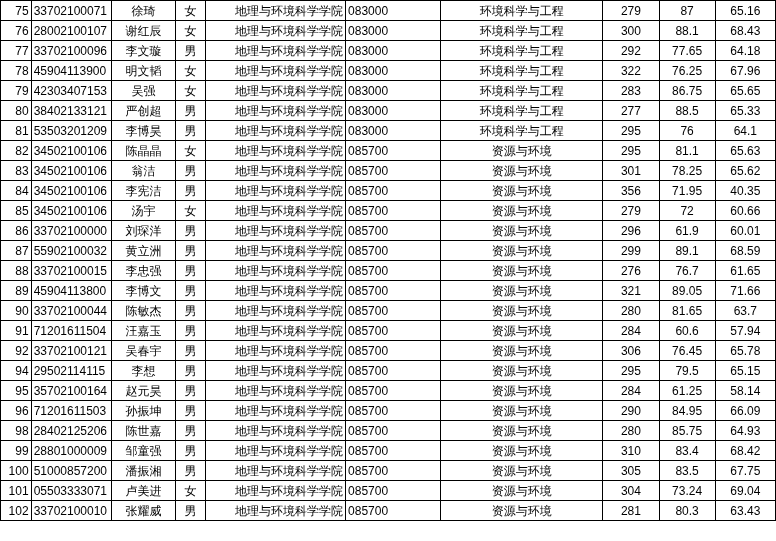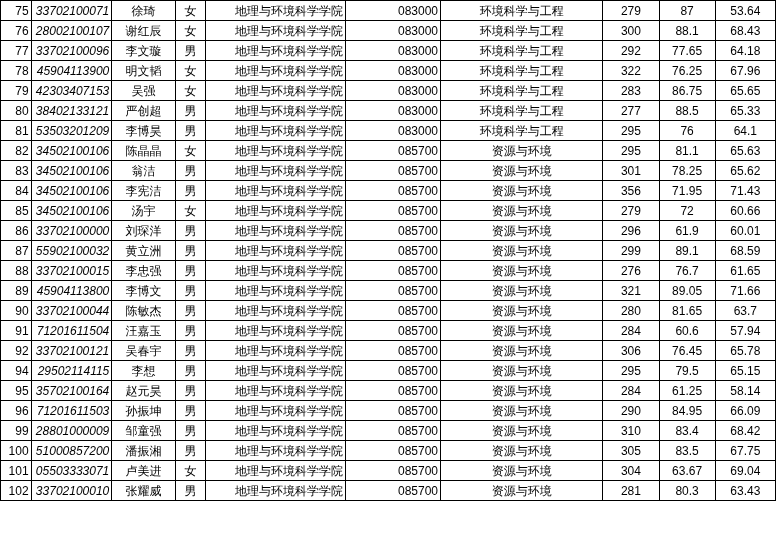--- a/index.html
+++ b/index.html
@@ -34,25 +34,25 @@
   col.c2 { width: 62px; }
   col.c3 { width: 30px; }
   col.c4 { width: 137px; }
   col.c5 { width: 93px; }
   col.c6 { width: 159px; }
   col.c7 { width: 55px; }
   col.c8 { width: 55px; }
   col.c9 { width: 59px; }
 
   td.num      { text-align: right; }
-  td.idnum    { text-align: right; font-size: 12px; font-style: italic; }
+  td.idnum    { text-align: left; font-size: 12px; }
   td.name     { text-align: center; }
   td.sex      { text-align: center; }
   td.college  { text-align: right; }
-  td.code     { text-align: right; }
+  td.code     { text-align: left; }
   td.major    { text-align: center; }
   td.score    { text-align: center; }
 </style>
 </head>
 <body>
 
 <table class="grid">
   <colgroup>
     <col class="c0">
       <col class="c1">
@@ -69,21 +69,21 @@
       <tr>
         <td class="num">75</td>
         <td class="idnum">33702100071</td>
         <td class="name">徐琦</td>
         <td class="sex">女</td>
         <td class="college">地理与环境科学学院</td>
         <td class="code">083000</td>
         <td class="major">环境科学与工程</td>
         <td class="score">279</td>
         <td class="score">87</td>
-        <td class="score">53.64</td>
+        <td class="score">65.16</td>
       </tr>
       <tr>
         <td class="num">76</td>
         <td class="idnum">28002100107</td>
         <td class="name">谢红辰</td>
         <td class="sex">女</td>
         <td class="college">地理与环境科学学院</td>
         <td class="code">083000</td>
         <td class="major">环境科学与工程</td>
         <td class="score">300</td>
@@ -177,21 +177,21 @@
       <tr>
         <td class="num">84</td>
         <td class="idnum">34502100106</td>
         <td class="name">李宪洁</td>
         <td class="sex">男</td>
         <td class="college">地理与环境科学学院</td>
         <td class="code">085700</td>
         <td class="major">资源与环境</td>
         <td class="score">356</td>
         <td class="score">71.95</td>
-        <td class="score">71.43</td>
+        <td class="score">40.35</td>
       </tr>
       <tr>
         <td class="num">85</td>
         <td class="idnum">34502100106</td>
         <td class="name">汤宇</td>
         <td class="sex">女</td>
         <td class="college">地理与环境科学学院</td>
         <td class="code">085700</td>
         <td class="major">资源与环境</td>
         <td class="score">279</td>
@@ -312,20 +312,32 @@
         <td class="name">孙振坤</td>
         <td class="sex">男</td>
         <td class="college">地理与环境科学学院</td>
         <td class="code">085700</td>
         <td class="major">资源与环境</td>
         <td class="score">290</td>
         <td class="score">84.95</td>
         <td class="score">66.09</td>
       </tr>
       <tr>
+        <td class="num">98</td>
+        <td class="idnum">28402125206</td>
+        <td class="name">陈世嘉</td>
+        <td class="sex">男</td>
+        <td class="college">地理与环境科学学院</td>
+        <td class="code">085700</td>
+        <td class="major">资源与环境</td>
+        <td class="score">280</td>
+        <td class="score">85.75</td>
+        <td class="score">64.93</td>
+      </tr>
+      <tr>
         <td class="num">99</td>
         <td class="idnum">28801000009</td>
         <td class="name">邹童强</td>
         <td class="sex">男</td>
         <td class="college">地理与环境科学学院</td>
         <td class="code">085700</td>
         <td class="major">资源与环境</td>
         <td class="score">310</td>
         <td class="score">83.4</td>
         <td class="score">68.42</td>
@@ -344,21 +356,21 @@
       </tr>
       <tr>
         <td class="num">101</td>
         <td class="idnum">05503333071</td>
         <td class="name">卢美进</td>
         <td class="sex">女</td>
         <td class="college">地理与环境科学学院</td>
         <td class="code">085700</td>
         <td class="major">资源与环境</td>
         <td class="score">304</td>
-        <td class="score">63.67</td>
+        <td class="score">73.24</td>
         <td class="score">69.04</td>
       </tr>
       <tr>
         <td class="num">102</td>
         <td class="idnum">33702100010</td>
         <td class="name">张耀威</td>
         <td class="sex">男</td>
         <td class="college">地理与环境科学学院</td>
         <td class="code">085700</td>
         <td class="major">资源与环境</td>

